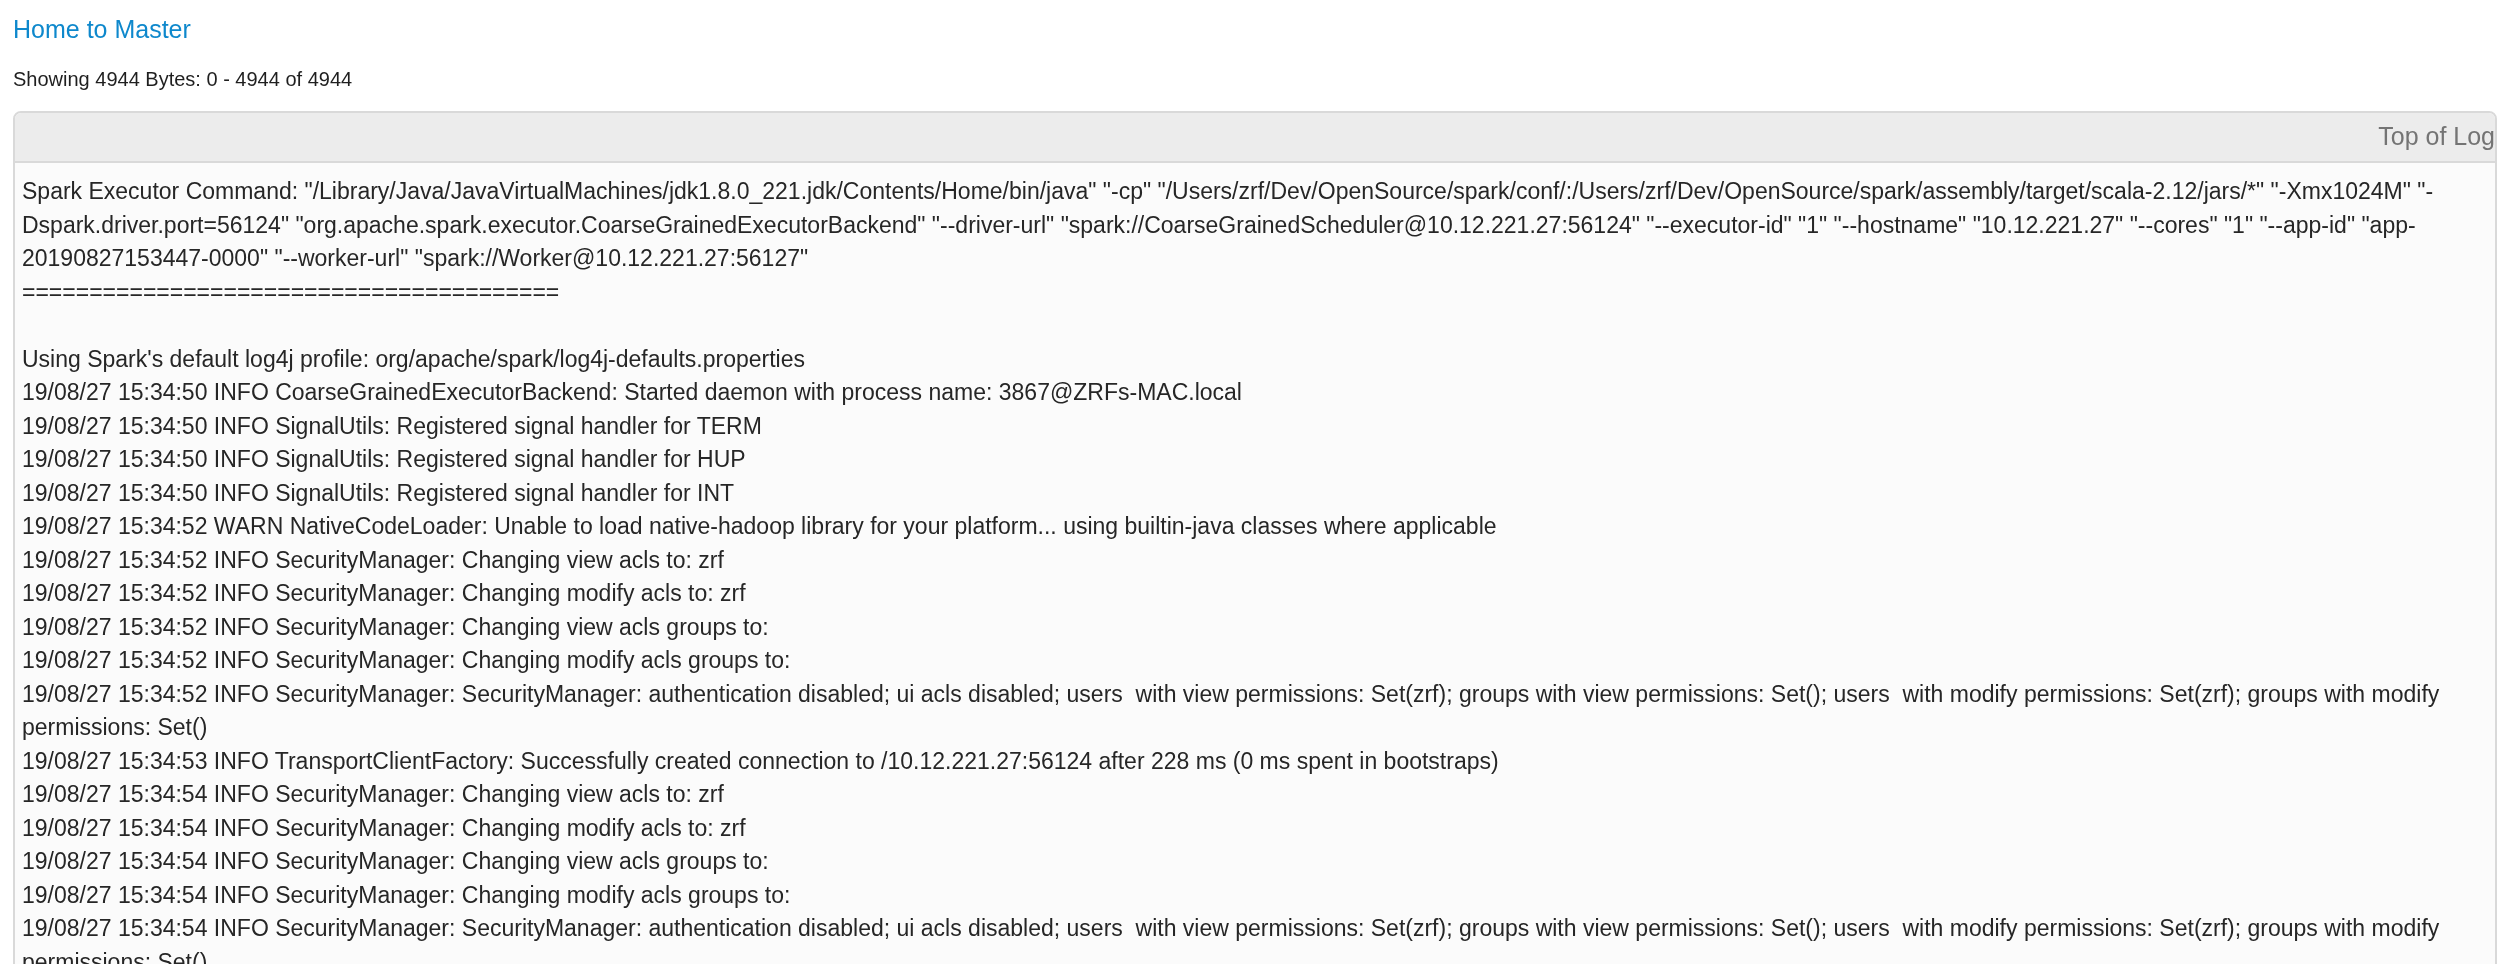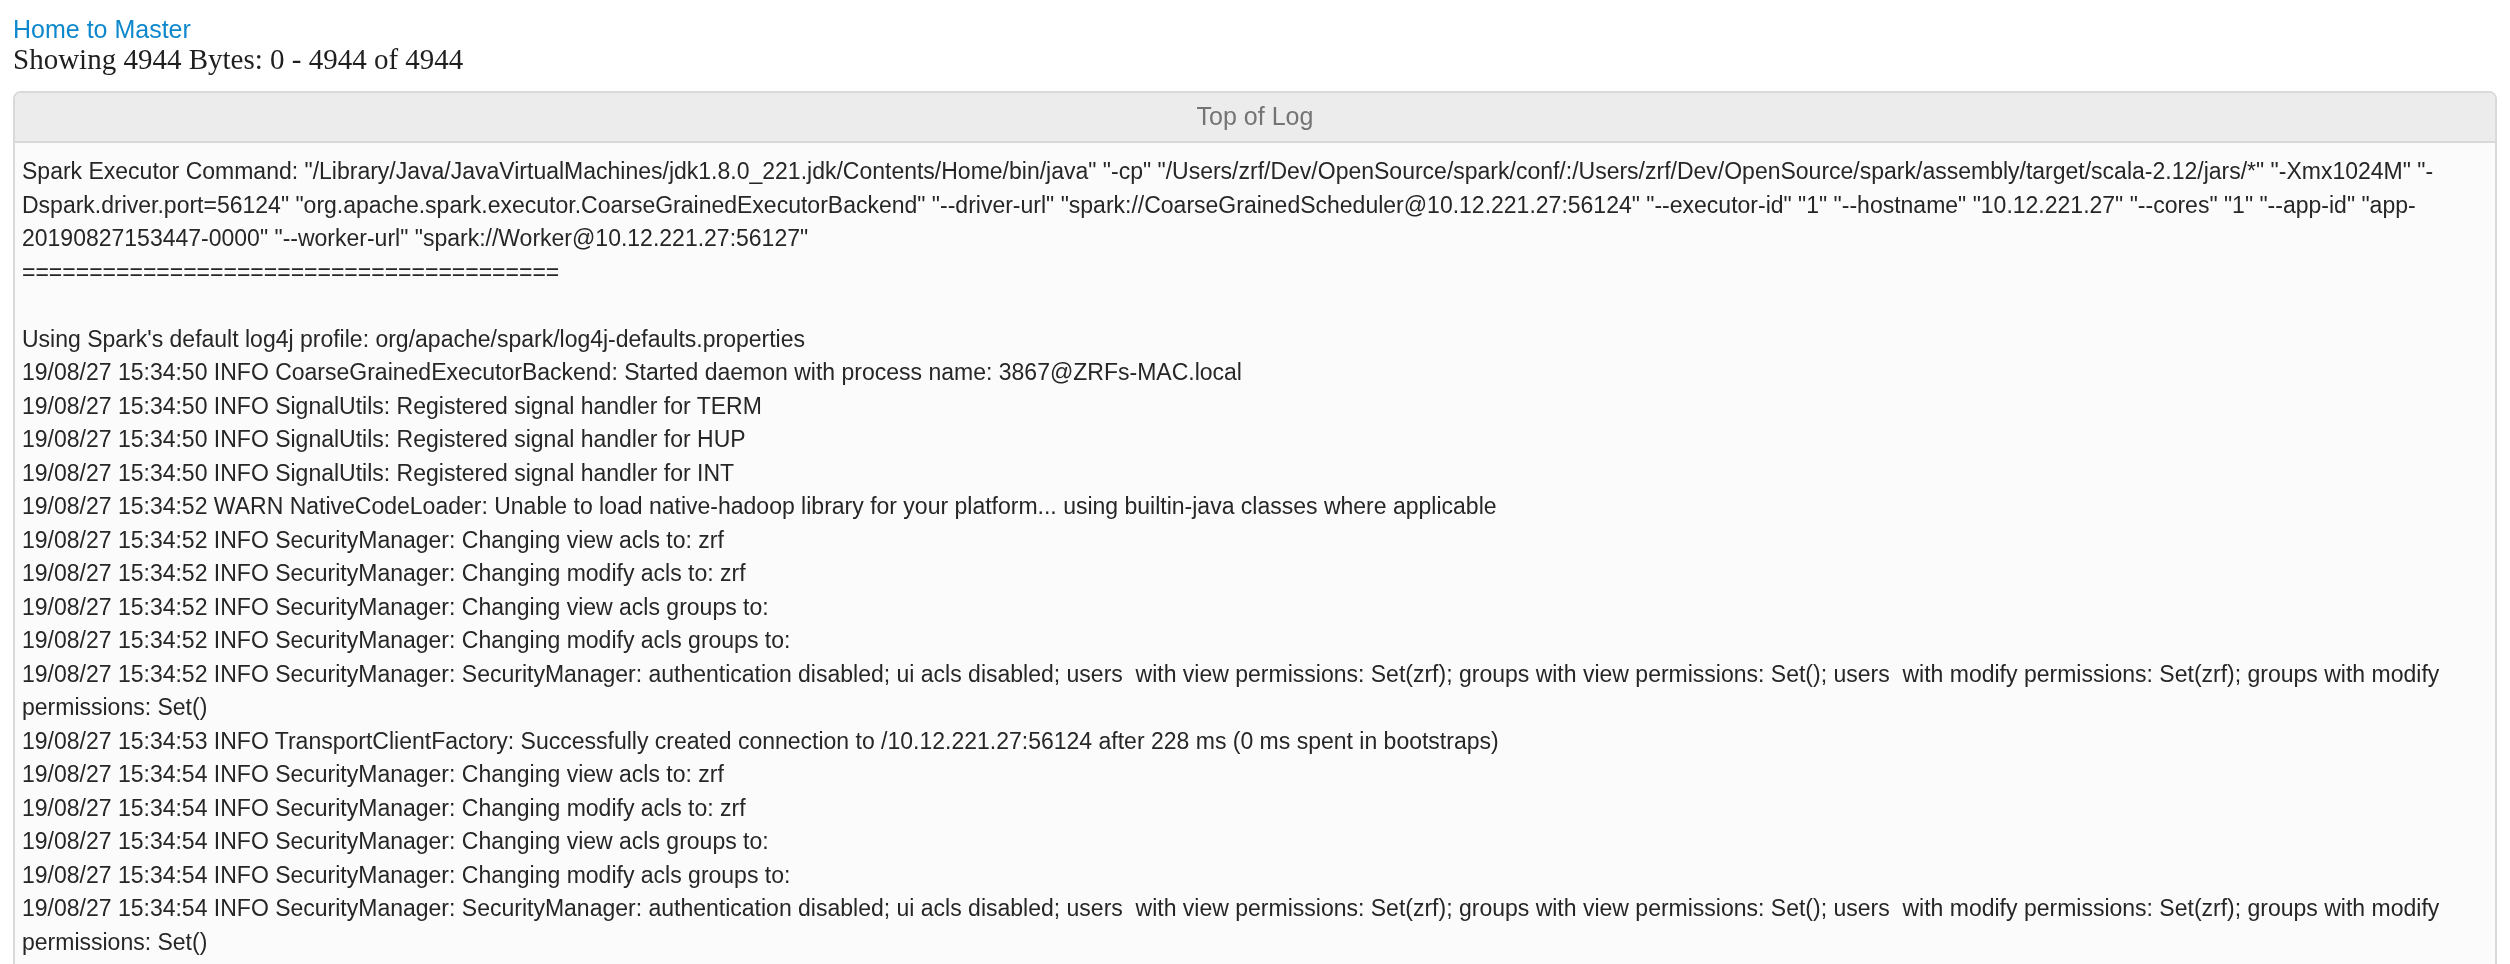--- a/index.html
+++ b/index.html
@@ -22,37 +22,37 @@
   .back-link{
     display:inline-block;
     margin-top:14px;
     font-size:25px;
     line-height:30px;
     color:var(--link-blue);
     text-decoration:none;
     cursor:pointer;
   }
   .byte-status{
-    font-size:29px;
+    margin-top:20px;
+    font-size:20px;
     line-height:31px;
     color:#1f1f1f;
-    font-family:Liberation Serif, serif;
   }
   .log-panel{
     margin-top:16px;
     border:2px solid var(--panel-border);
     border-radius:8px 8px 0 0;
     overflow:hidden;
   }
   .log-panel-header{
     background:var(--header-bg);
     color:var(--header-text);
     font-size:25px;
     line-height:25px;
-    text-align:center;
+    text-align:right;
     padding:11px 0 12px 0;
     border-bottom:2px solid var(--panel-border);
   }
   .log-content{
     margin:0;
     padding:12px 8px 12px 7px;
     background:var(--log-bg);
     color:var(--log-text);
     font-family:"Liberation Sans", sans-serif;
     font-size:23px;

